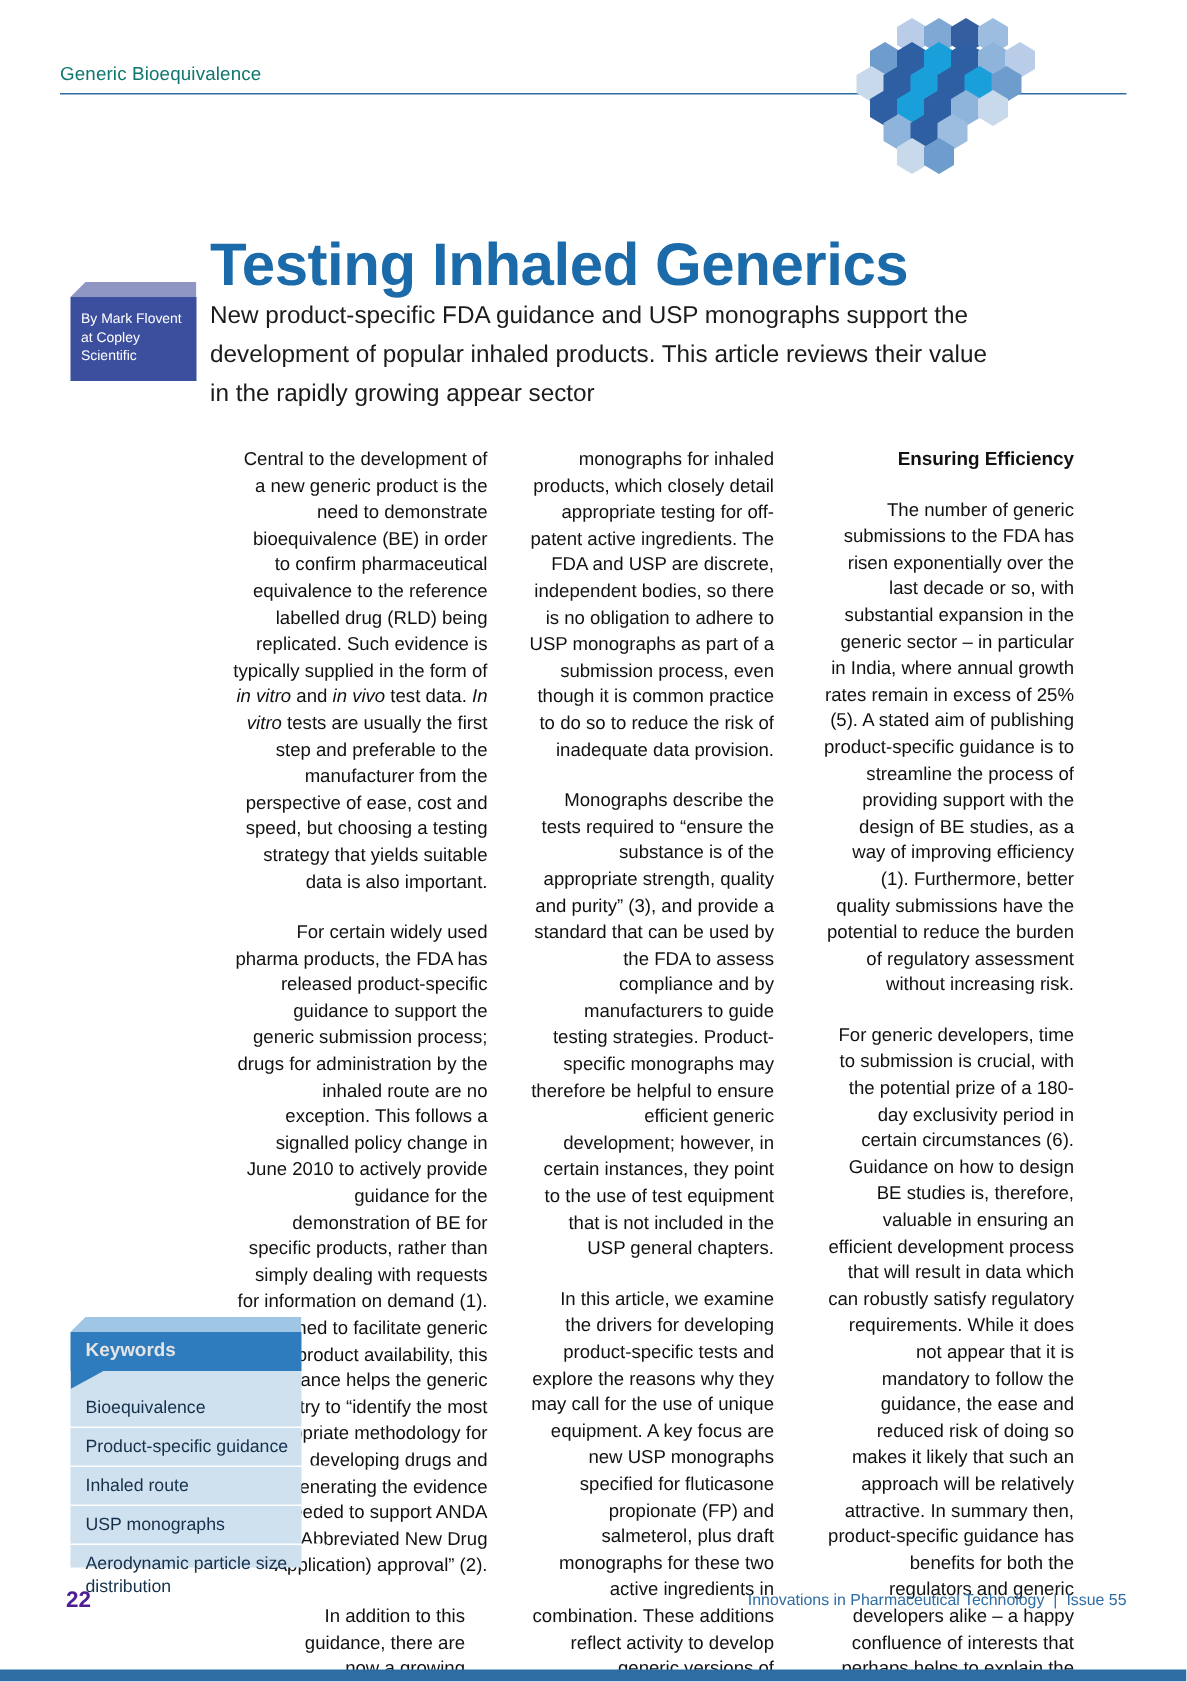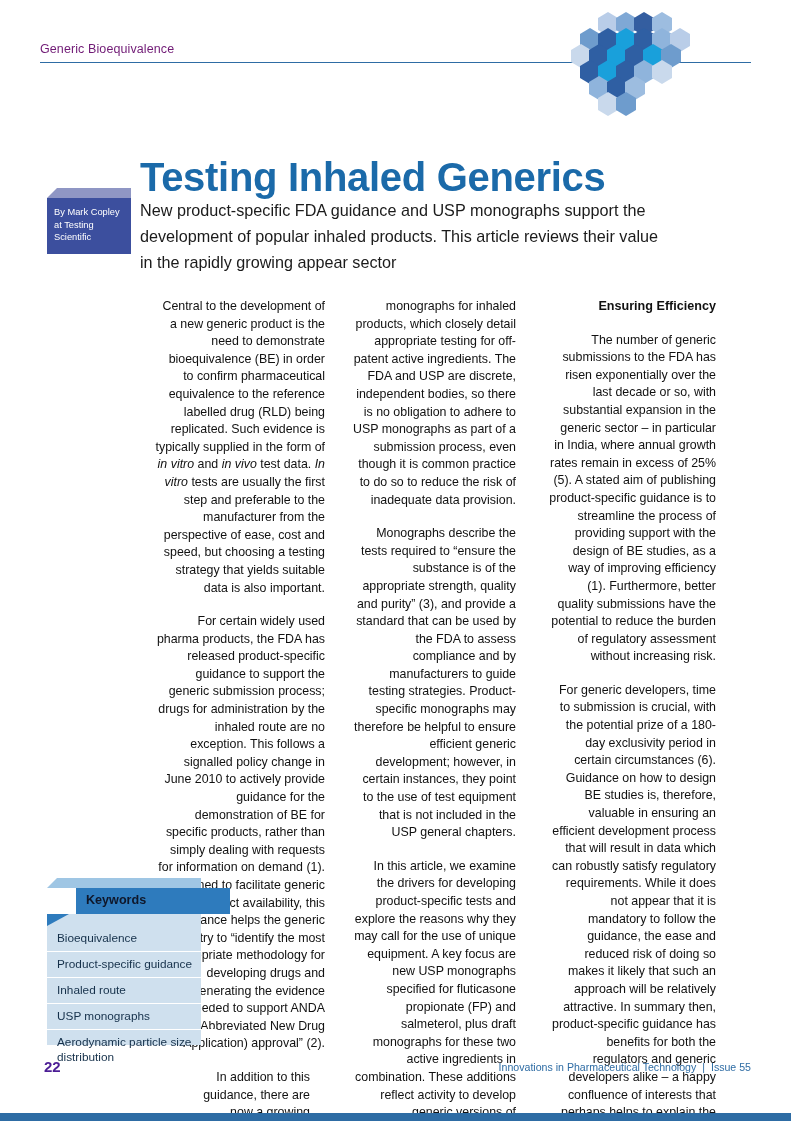--- a/index.html
+++ b/index.html
@@ -19,21 +19,21 @@
     position: absolute;
     inset: 0;
   }
 
   
   .header-label {
     position: absolute;
     left: 40px;
     top: 42px;
     font-size: 12.5px;
-    color: #701a75;
+    color: #0f766e;
     letter-spacing: 0.1px;
   }
   .header-rule {
     position: absolute;
     left: 40px;
     top: 62px;
     width: 711px;
     height: 1px;
     background: #2e6ca4;
   }
@@ -130,26 +130,25 @@
     background: #9fc6e4;
     clip-path: polygon(10px 0, 154px 0, 154px 10px, 0 10px);
   }
   .kw-head {
     position: absolute;
     left: 47px;
     top: 888px;
     width: 154px;
     height: 26px;
     background: #2e7bbd;
-    color: #0f172a;
+    color: #e5e5e5;
     font-size: 12.6px;
     font-weight: bold;
     padding: 5px 0 0 10px;
     box-sizing: border-box;
-    margin-left: 29px;
   }
   .kw-notch {
     position: absolute;
     left: 47px;
     top: 914px;
     width: 22px;
     height: 12px;
     background: #2e7bbd;
     clip-path: polygon(0 0, 22px 0, 0 12px);
   }
@@ -245,21 +244,21 @@
 
         <polygon points="60,84 70,90 70,102 60,108 50,102 50,90" fill="#c9d9ec"></polygon>
         <polygon points="78,84 88,90 88,102 78,108 68,102 68,90" fill="#6e9ccd"></polygon>
       </g>
     </svg>
   </div>
 
   <h1 class="title">Testing Inhaled Generics</h1>
 
   <div class="byline-fold"></div>
-  <div class="byline-box">By Mark Copley at Testing Scientific</div>
+  <div class="byline-box">By Mark Flovent at Copley Scientific</div>
 
   <div class="standfirst">New product-specific FDA guidance and USP monographs support the development of popular inhaled products. This article reviews their value in the rapidly growing appear sector</div>
 
   <div class="col col-1">
     <p class="narrow-full"><span>Central to the development of a new generic product is the need to demonstrate bioequivalence (BE) in order to confirm pharmaceutical equivalence to the reference labelled drug (RLD) being replicated. Such evidence is typically supplied in the form of <em>in vitro</em> and <em>in vivo</em> test data. <em>In vitro</em> tests are usually the first step and preferable to the manufacturer from the perspective of ease, cost and speed, but choosing a testing strategy that yields suitable data is also important.</span></p>
     <p class="narrow-full"><span>For certain widely used pharma products, the FDA has released product-specific guidance to support the generic submission process; drugs for administration by the inhaled route are no exception. This follows a signalled policy change in June 2010 to actively provide guidance for the demonstration of BE for specific products, rather than simply dealing with requests for information on demand (1). Designed to facilitate generic drug product availability, this guidance helps the generic industry to “identify the most appropriate methodology for developing drugs and generating the evidence needed to support ANDA (Abbreviated New Drug Application) approval” (2).</span></p>
     <p class="narrow"><span>In addition to this guidance, there are now a growing number of product-specific US Pharmacopeia (USP)</span></p>
   </div>
 
   <div class="col col-2">

